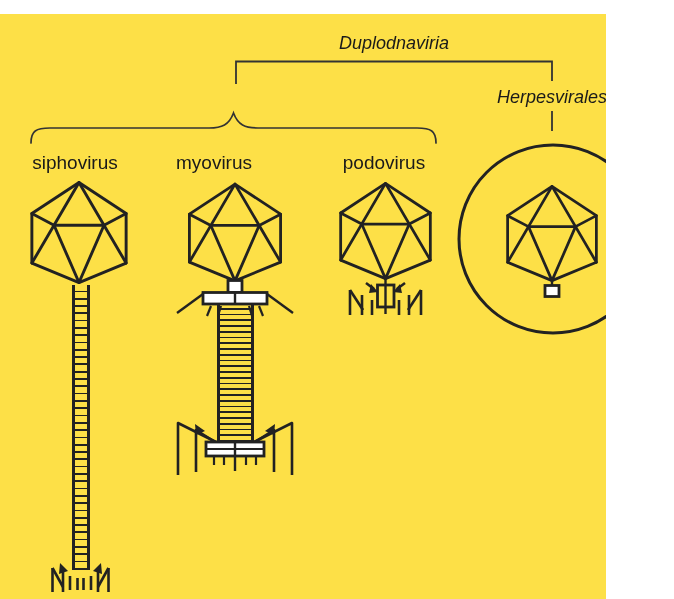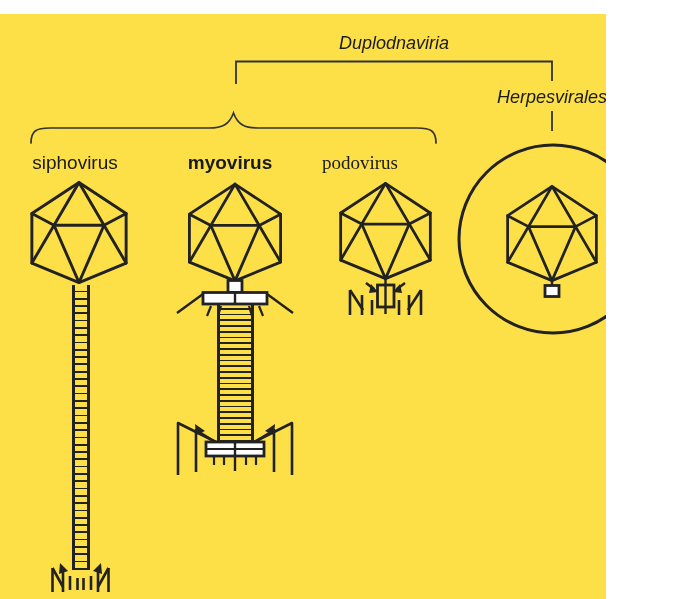--- a/index.html
+++ b/index.html
@@ -150,15 +150,15 @@
     </g>
   </svg>
 
   <div id="sipho-ladder" class="ladder"></div>
   <div id="myo-sheath" class="ladder"></div>
 
   <span class="lbl taxon" style="left:394px; top:20px;">Duplodnaviria</span>
   <span class="lbl taxon" style="left:552px; top:74px;">Herpesvirales</span>
 
   <span class="lbl morph" style="left:75px; top:139px;">siphovirus</span>
-  <span class="lbl morph" style="left:230px; top:139px;font-weight:bold;">myovirus</span>
-  <span class="lbl morph" style="left:360px; top:139px;font-family:Liberation Serif, serif;">podovirus</span>
+  <span class="lbl morph" style="left:214px; top:139px;">myovirus</span>
+  <span class="lbl morph" style="left:384px; top:139px;">podovirus</span>
 </div>
 
 </body></html>

